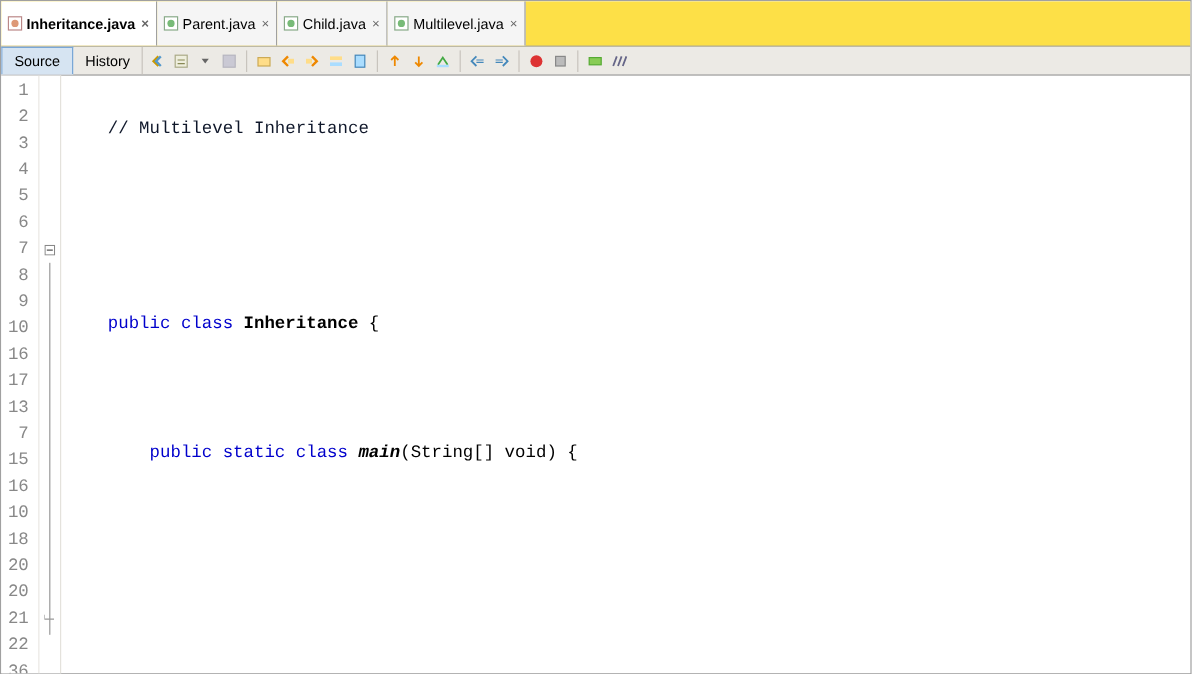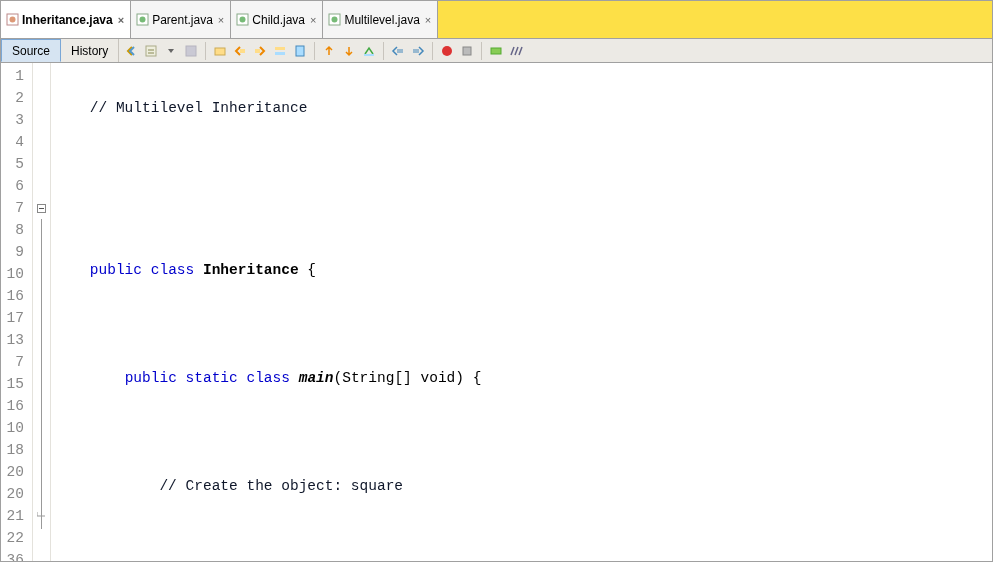--- a/index.html
+++ b/index.html
@@ -338,21 +338,20 @@
       </div>
   </div>
   <div class="code">
     <div class="line">    <span class="cm-doc">// Multilevel Inheritance</span></div>
     <div class="line"></div>
     <div class="line"></div>
     <div class="line">    <span class="kw">public</span> <span class="kw">class</span> <span class="cls">Inheritance</span><span> {</span></div>
     <div class="line"></div>
     <div class="line">        <span class="kw">public</span> <span class="kw">static</span> <span class="kw">class</span> <span class="mth">main</span><span>(String[] void) {</span></div>
     <div class="line"></div>
-    <div class="line">            <span class="cm-doc">// Create the object: square</span></div>
     
     
     
     
     
     
     
     
     
     

